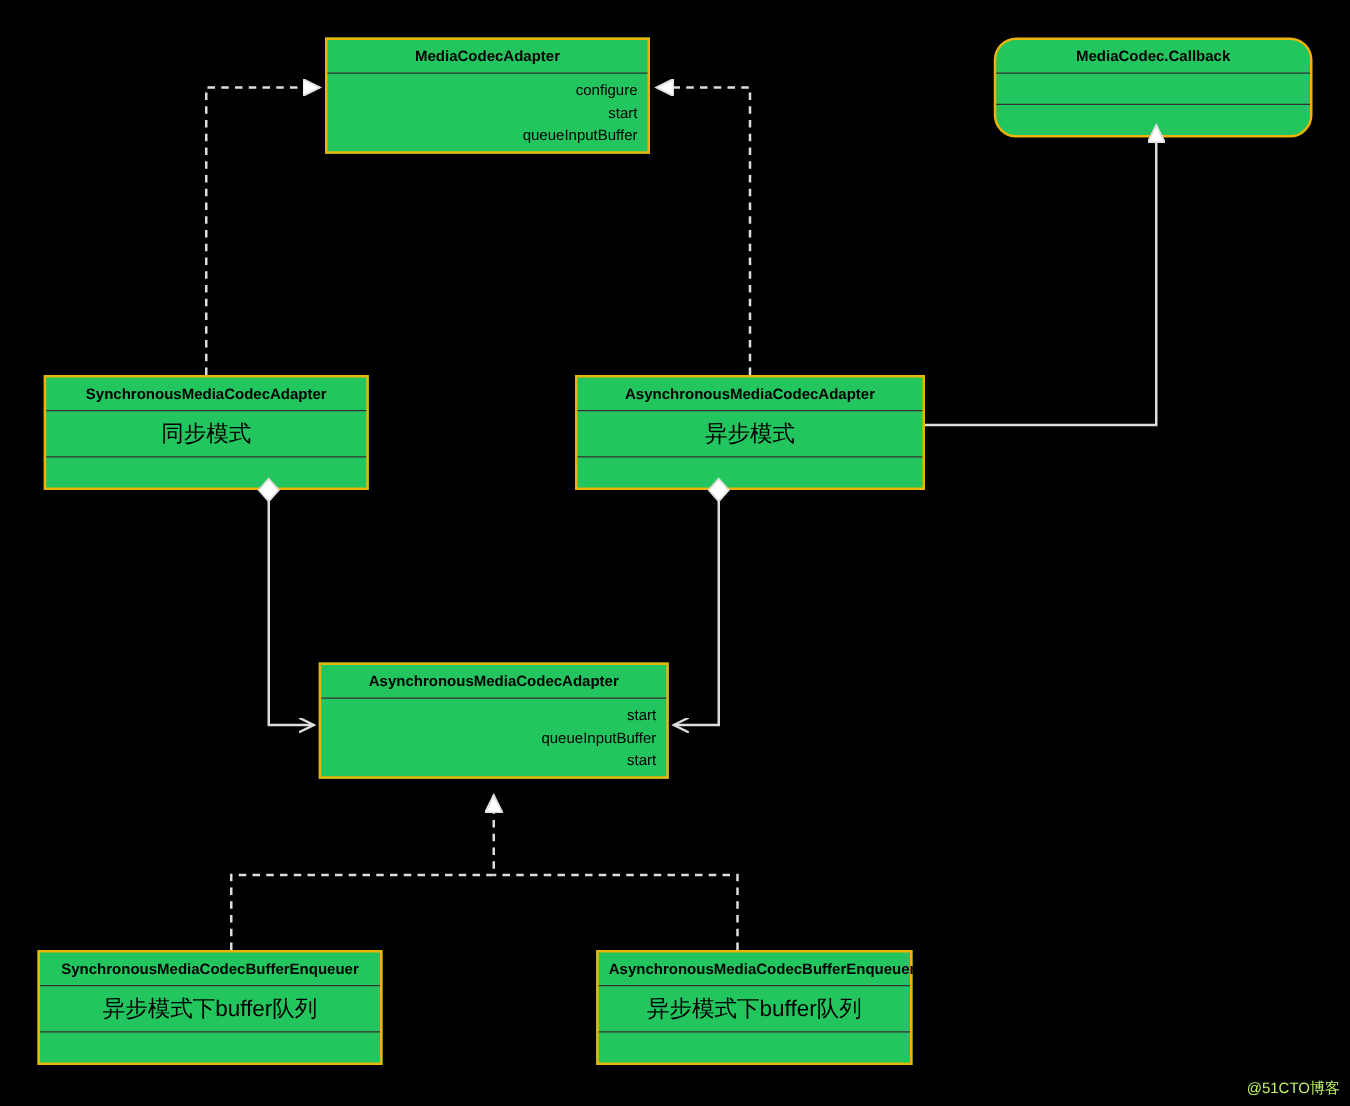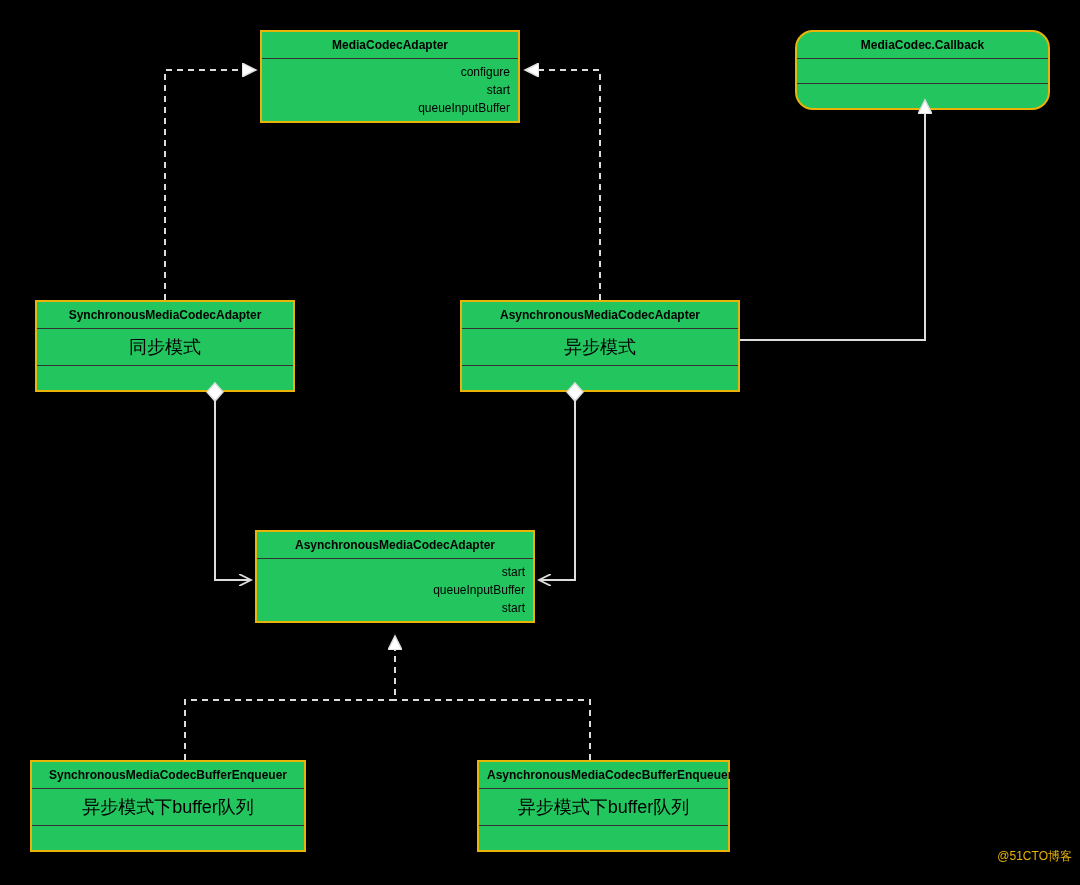--- a/index.html
+++ b/index.html
@@ -52,22 +52,22 @@
   svg.overlay {
     position: absolute;
     inset: 0;
     width: 1080px;
     height: 885px;
     pointer-events: none;
   }
   .watermark {
     position: absolute;
     right: 8px;
-    bottom: 20px;
-    color: #eab308;
+    bottom: 6px;
+    color: #bef264;
     font-size: 12px;
   }
 </style>
 </head>
 <body>
 
 <div class="diagram">
 
   <div class="uml" style="left:260px; top:30px; width:260px;">
     <div class="title">MediaCodecAdapter</div>

